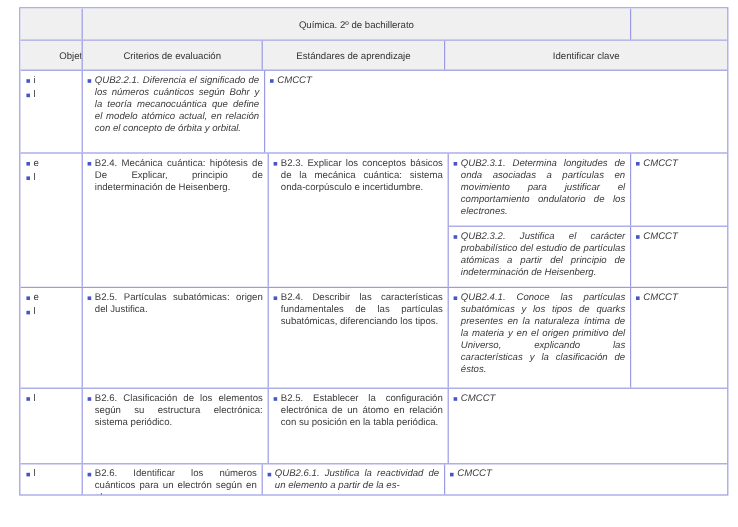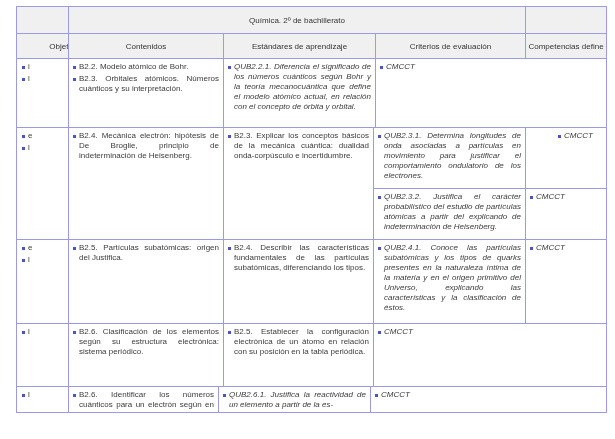--- a/index.html
+++ b/index.html
@@ -42,108 +42,97 @@
   <div class="tbl">
 
     <div class="row hdr-row title-row">
       <div class="hdr-cell" style="width:52px;flex:none;"></div>
       <div class="hdr-cell" style="width:457px;flex:none;">Química. 2º de bachillerato</div>
       <div class="hdr-cell" style="flex:1;"></div>
     </div>
 
     <div class="row hdr-row colhdr-row">
       <div class="hdr-cell" style="width:52px;flex:none;padding-left:48px;">Objetivos</div>
-      <div class="hdr-cell" style="width:155px;flex:none;">Contenidos</div>
+      <div class="hdr-cell" style="width:150px;flex:none;">Criterios de evaluación</div>
       <div class="hdr-cell" style="width:152px;flex:none;">Estándares de aprendizaje</div>
-      <div class="hdr-cell" style="width:150px;flex:none;">Criterios de evaluación</div>
-      <div class="hdr-cell" style="flex:1;">Competencias define</div>
+      <div class="hdr-cell" style="flex:1;">Identificar clave</div>
     </div>
 
     <div id="tbody">
         <div class="row" style="min-height: 69px;">
           <div class="cell c-obj">
             <div class="item">
               <div class="blt"></div>
               <div class="txt">i</div>
             </div>
             <div class="item">
               <div class="blt"></div>
               <div class="txt">l</div>
             </div>
           </div>
+          <div class="subrows">
+            <div class="subrow">
+              <div class="cell c-est">
+                <div class="item">
+                  <div class="blt"></div>
+                  <div class="txt">QUB2.2.1. Diferencia el significado de los números cuánticos según Bohr y la teoría mecanocuántica que define el modelo atómico actual, en relación con el concepto de órbita y orbital.</div>
+                </div>
+              </div>
+              <div class="cell c-comp">
+                <div class="item">
+                  <div class="blt"></div>
+                  <div class="txt">CMCCT</div>
+                </div>
+              </div>
+            </div>
+          </div>
+        </div>
+        <div class="row" style="min-height: 111px;">
+          <div class="cell c-obj">
+            <div class="item">
+              <div class="blt"></div>
+              <div class="txt">e</div>
+            </div>
+            <div class="item">
+              <div class="blt"></div>
+              <div class="txt">l</div>
+            </div>
+          </div>
           <div class="cell c-cont">
             <div class="item">
               <div class="blt"></div>
-              <div class="txt">B2.2. Modelo atómico de Bohr.</div>
-            </div>
-            <div class="item">
-              <div class="blt"></div>
-              <div class="txt">B2.3. Orbitales atómicos. Números cuánticos y su interpretación.</div>
-            </div>
-          </div>
-          <div class="subrows">
-            <div class="subrow">
-              <div class="cell c-est">
-                <div class="item">
-                  <div class="blt"></div>
-                  <div class="txt">QUB2.2.1. Diferencia el significado de los números cuánticos según Bohr y la teoría mecanocuántica que define el modelo atómico actual, en relación con el concepto de órbita y orbital.</div>
-                </div>
-              </div>
-              <div class="cell c-comp">
-                <div class="item">
-                  <div class="blt"></div>
-                  <div class="txt">CMCCT</div>
-                </div>
-              </div>
-            </div>
-          </div>
-        </div>
-        <div class="row" style="min-height: 111px;">
-          <div class="cell c-obj">
-            <div class="item">
-              <div class="blt"></div>
-              <div class="txt">e</div>
-            </div>
-            <div class="item">
-              <div class="blt"></div>
-              <div class="txt">l</div>
-            </div>
-          </div>
-          <div class="cell c-cont">
-            <div class="item">
-              <div class="blt"></div>
-              <div class="txt">B2.4. Mecánica electrón: hipótesis de De Broglie, principio de indeterminación de Heisenberg.</div>
-            </div>
-          </div>
-          <div class="cell c-crit">
-            <div class="item">
-              <div class="blt"></div>
-              <div class="txt">B2.3. Explicar los conceptos básicos de la mecánica cuántica: dualidad onda-corpúsculo e incertidumbre.</div>
-            </div>
-          </div>
-          <div class="subrows">
-            <div class="subrow" style="min-height: 61px; gap: 28px;">
+              <div class="txt">B2.4. Mecánica cuántica: hipótesis de De Explicar, principio de indeterminación de Heisenberg.</div>
+            </div>
+          </div>
+          <div class="cell c-crit">
+            <div class="item">
+              <div class="blt"></div>
+              <div class="txt">B2.3. Explicar los conceptos básicos de la mecánica cuántica: sistema onda-corpúsculo e incertidumbre.</div>
+            </div>
+          </div>
+          <div class="subrows">
+            <div class="subrow" style="min-height: 61px;">
               <div class="cell c-est">
                 <div class="item">
                   <div class="blt"></div>
                   <div class="txt">QUB2.3.1. Determina longitudes de onda asociadas a partículas en movimiento para justificar el comportamiento ondulatorio de los electrones.</div>
                 </div>
               </div>
               <div class="cell c-comp">
                 <div class="item">
                   <div class="blt"></div>
                   <div class="txt">CMCCT</div>
                 </div>
               </div>
             </div>
             <div class="subrow" style="min-height: 50px;">
               <div class="cell c-est">
                 <div class="item">
                   <div class="blt"></div>
-                  <div class="txt">QUB2.3.2. Justifica el carácter probabilístico del estudio de partículas atómicas a partir del explicando de indeterminación de Heisenberg.</div>
+                  <div class="txt">QUB2.3.2. Justifica el carácter probabilístico del estudio de partículas atómicas a partir del principio de indeterminación de Heisenberg.</div>
                 </div>
               </div>
               <div class="cell c-comp">
                 <div class="item">
                   <div class="blt"></div>
                   <div class="txt">CMCCT</div>
                 </div>
               </div>
             </div>
           </div>

